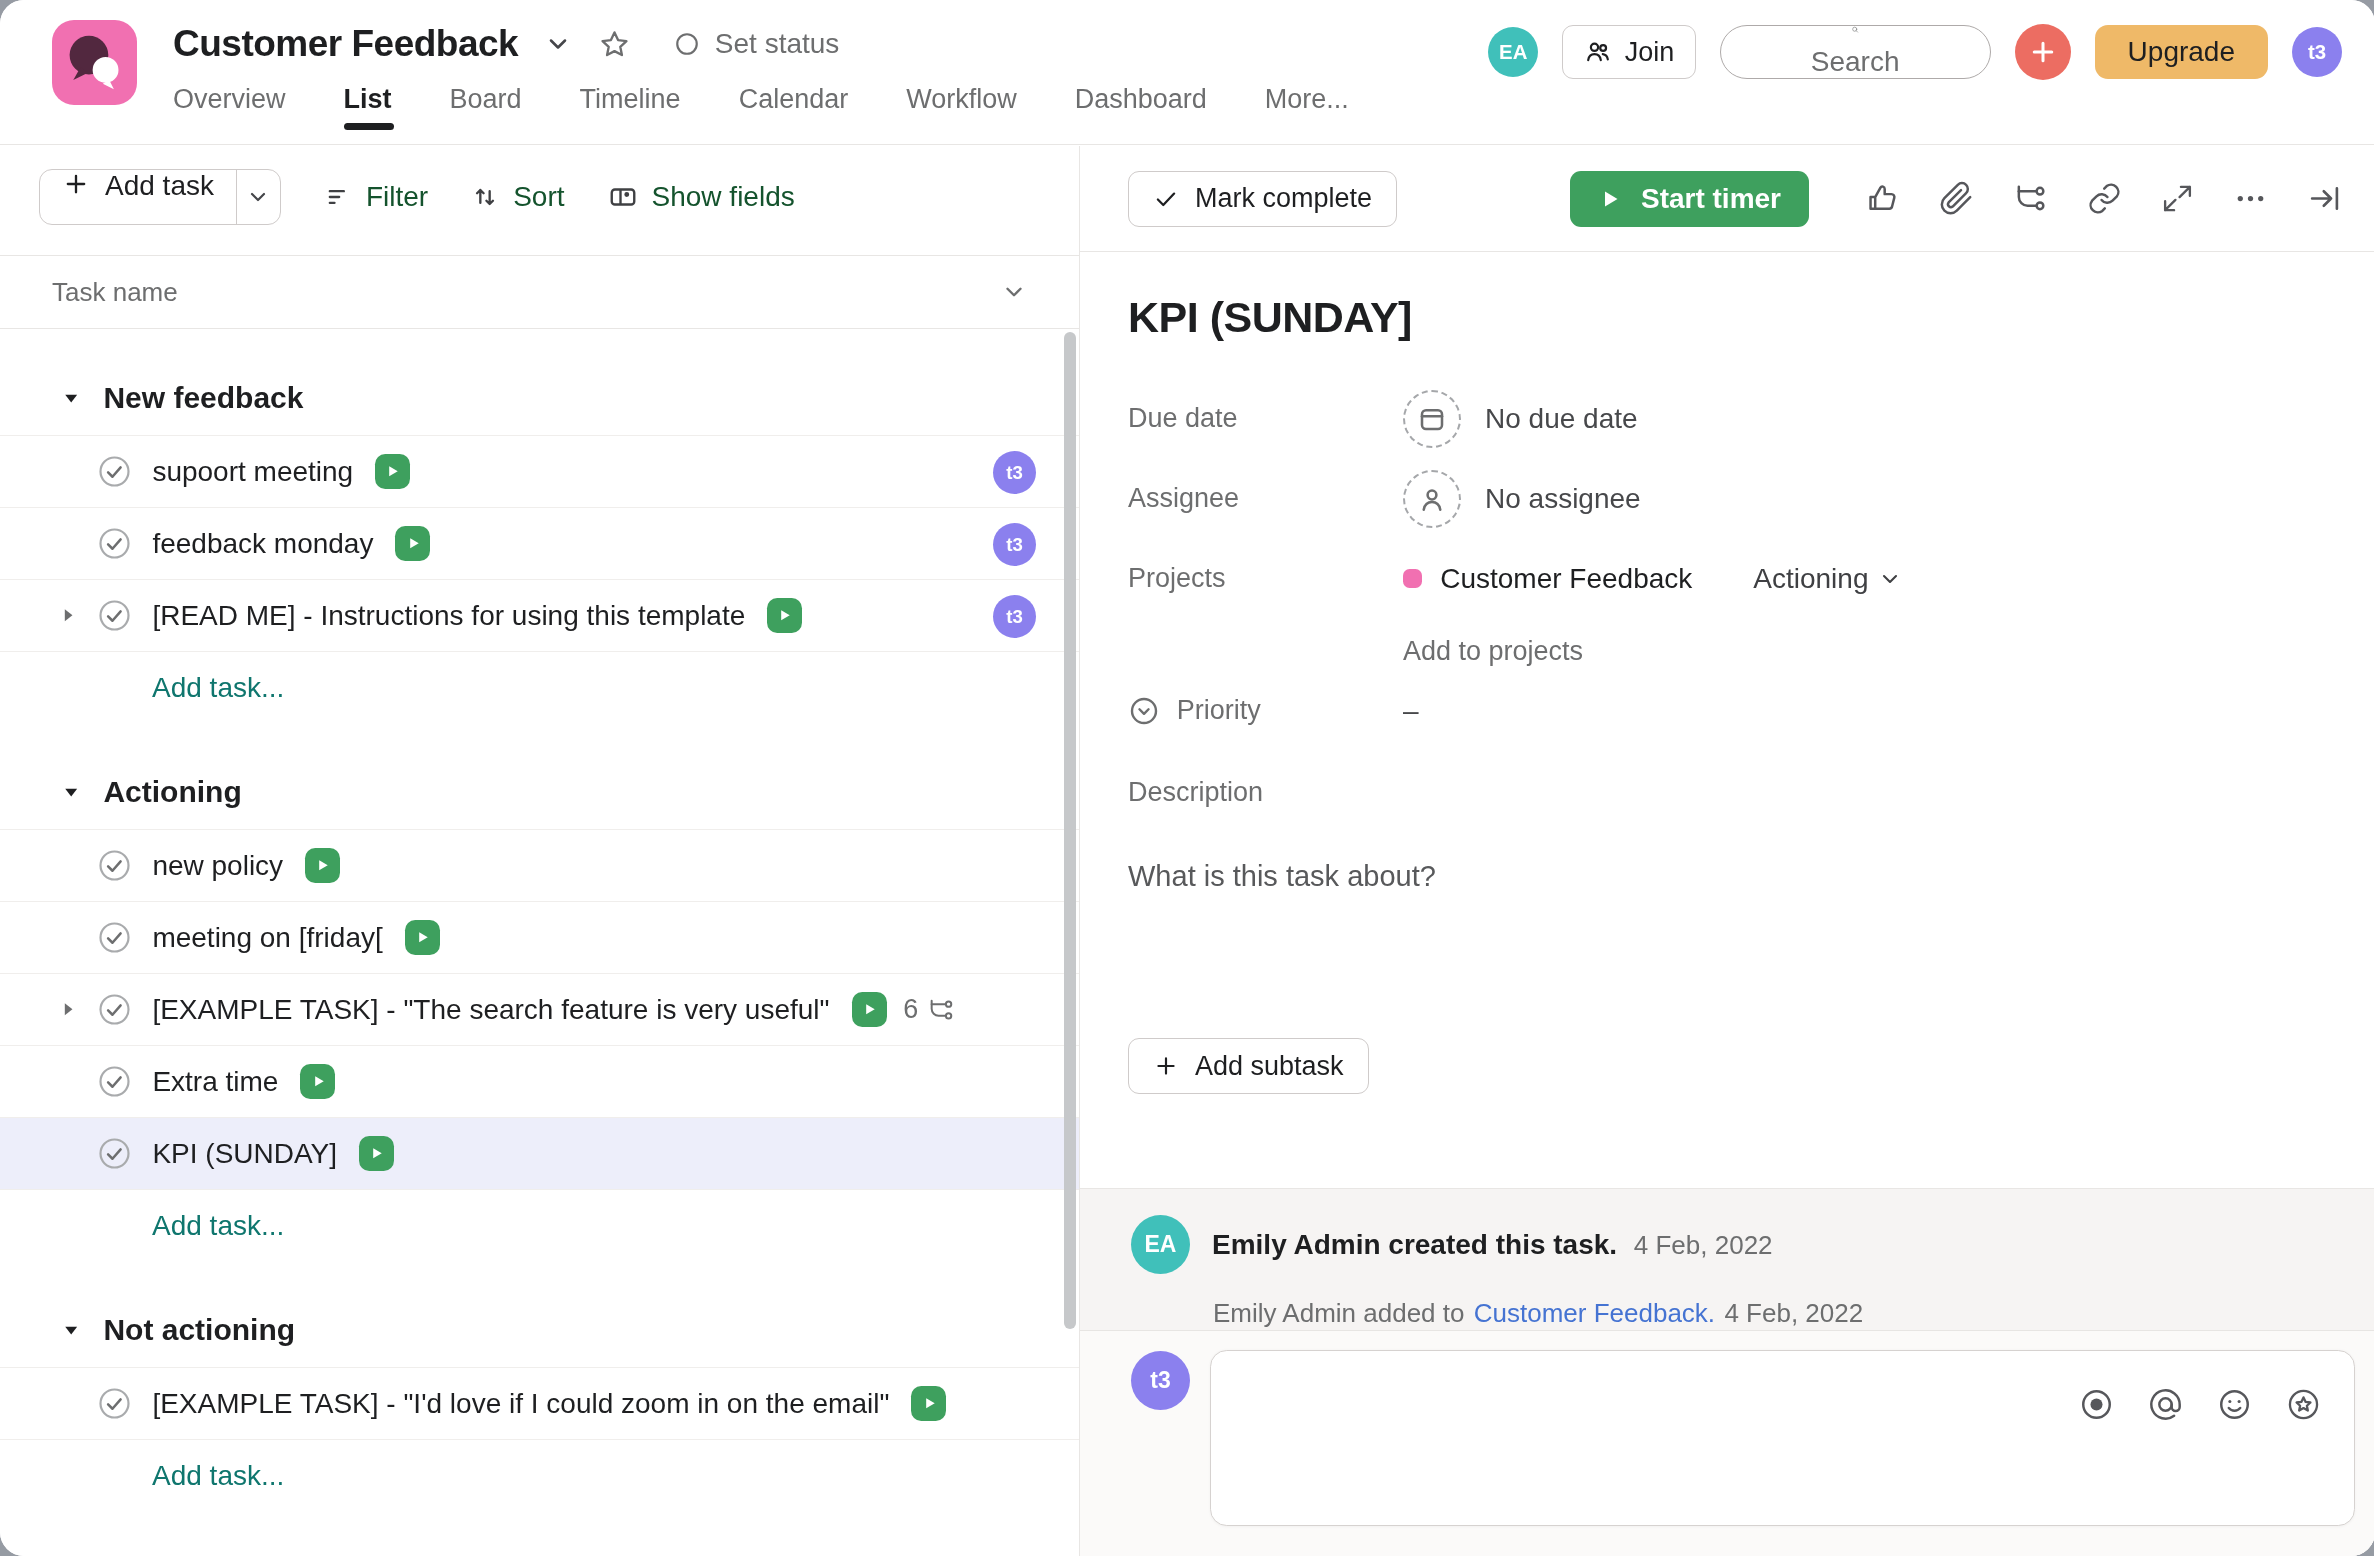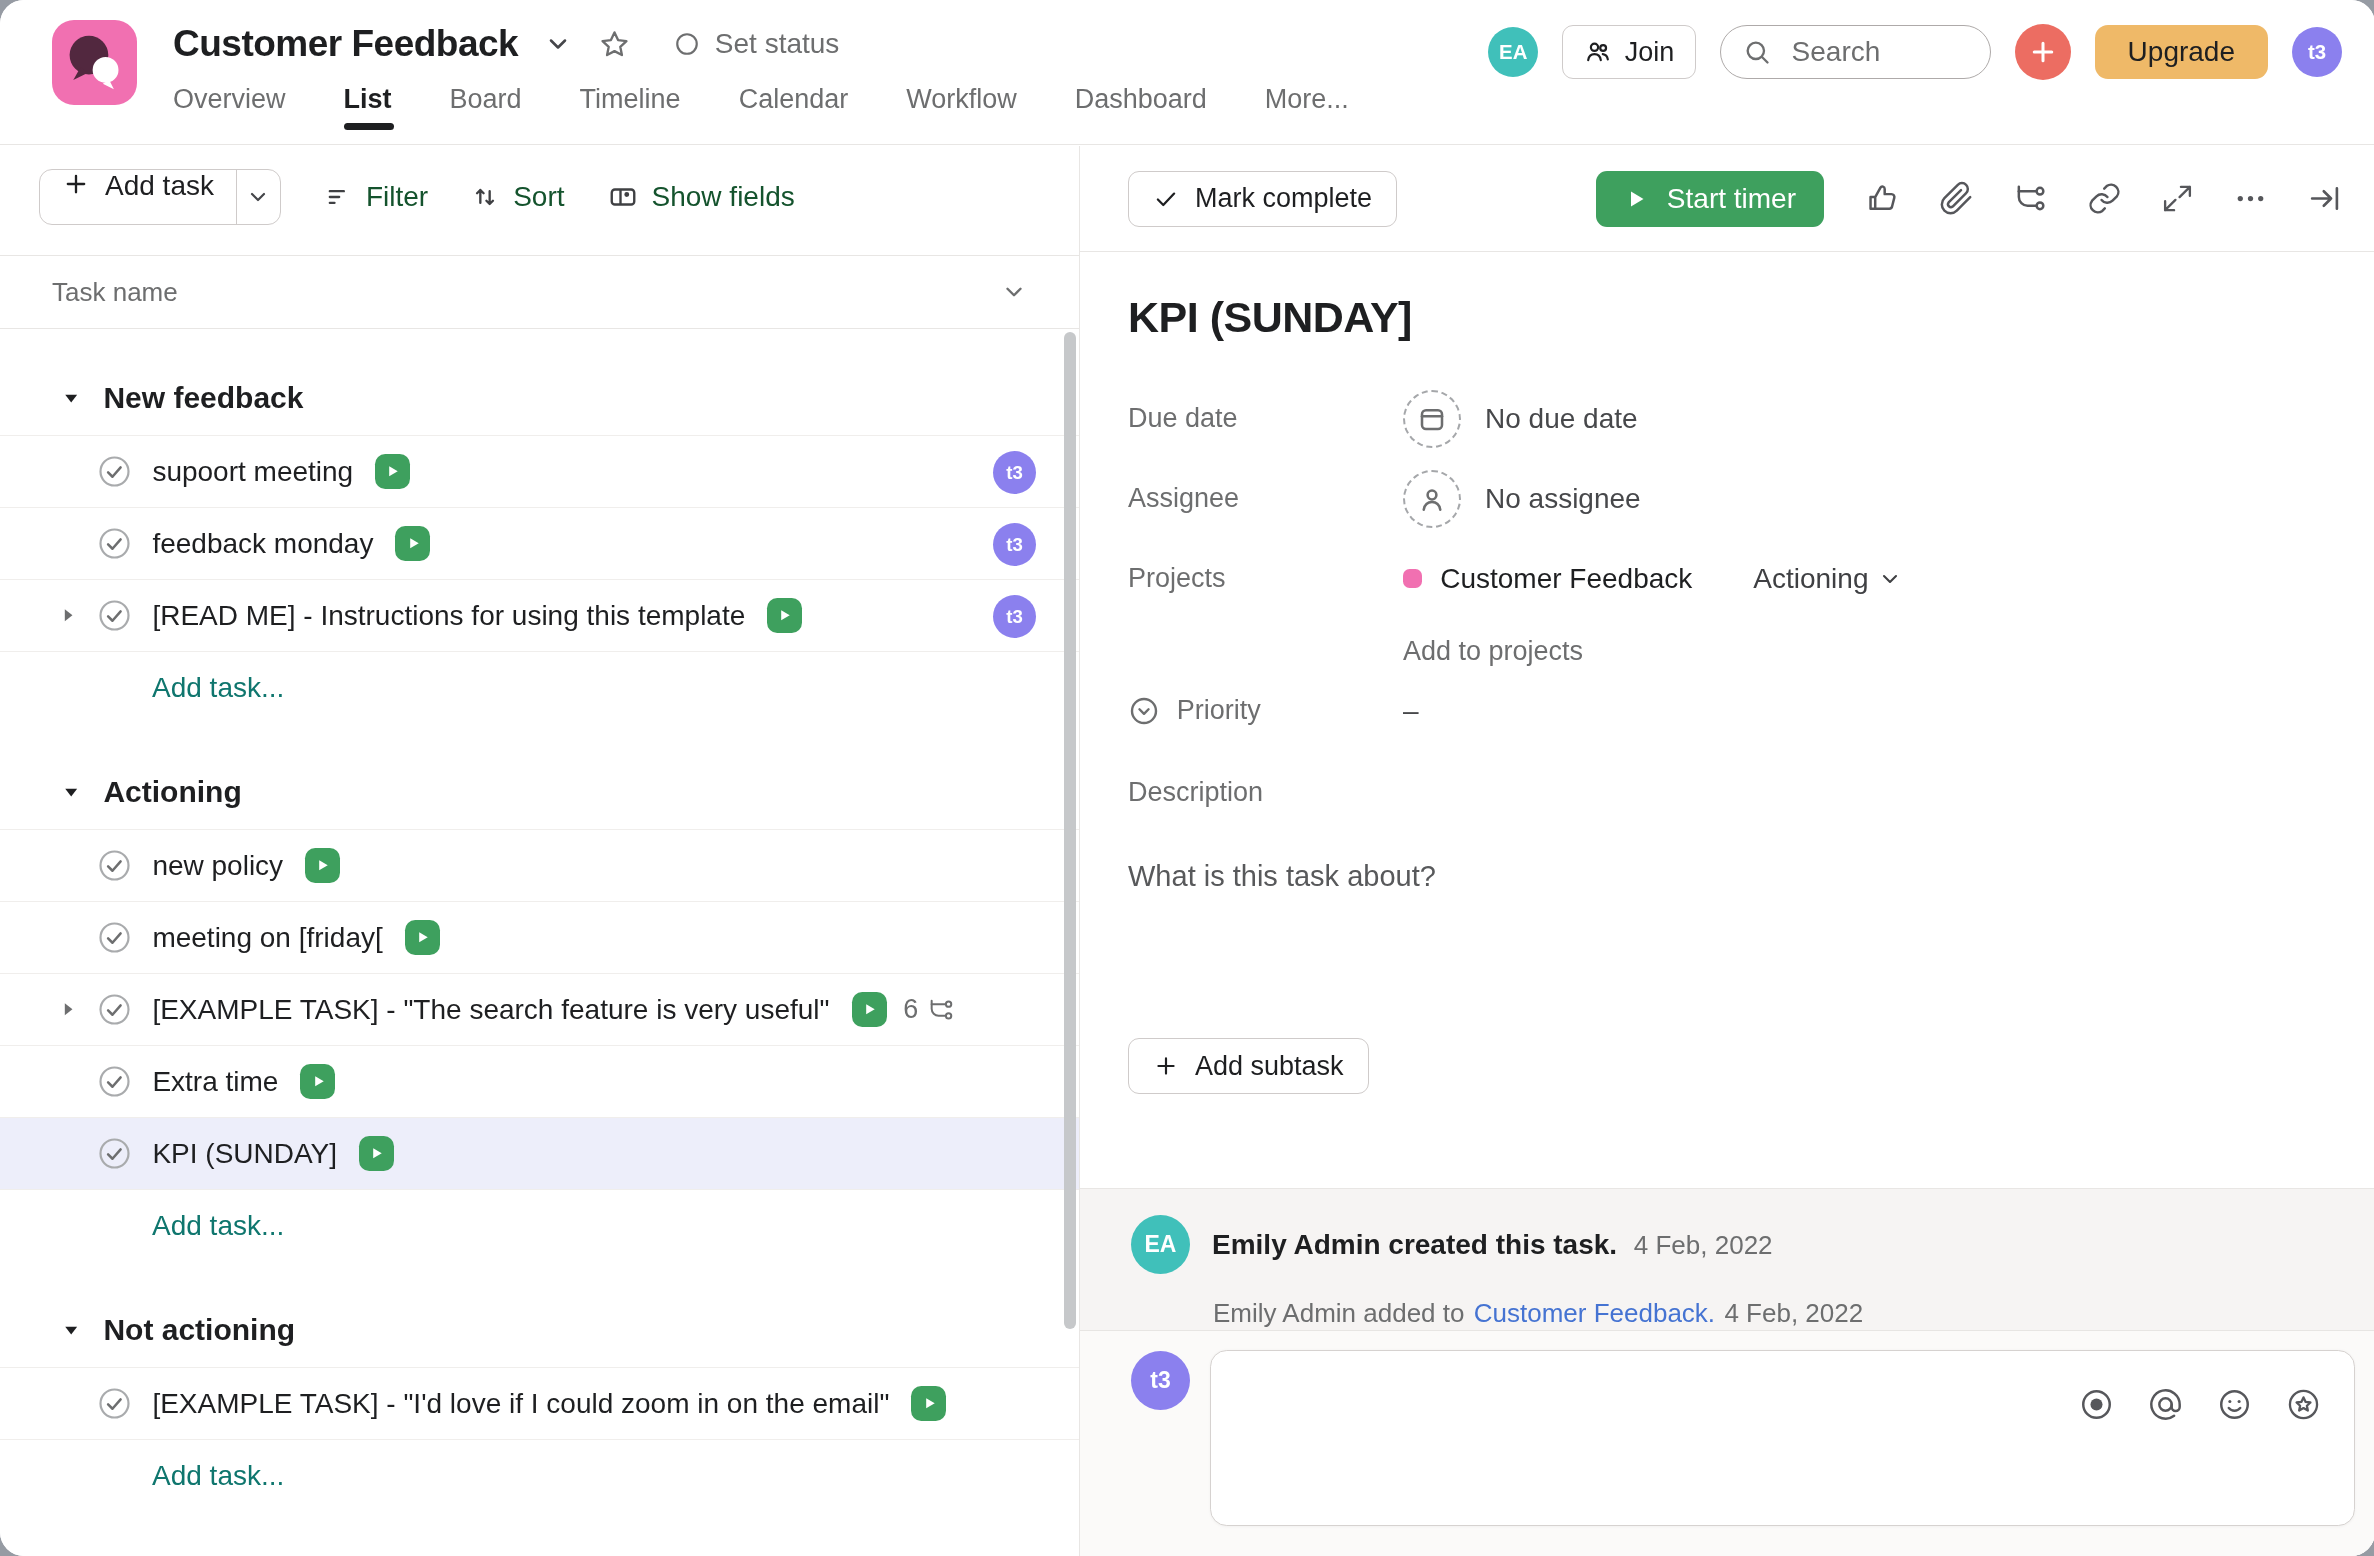--- a/index.html
+++ b/index.html
@@ -16,21 +16,21 @@
   .set-status{display:flex;align-items:center;gap:15px;color:#6d6e6f;font-size:28px;margin-left:16.7px;}
   .tabs{display:flex;gap:58px;margin-top:11px;font-size:27px;color:#6d6e6f;}
   .tab{position:relative;padding-bottom:20.4px;cursor:pointer;white-space:nowrap;}
   .tab.active{color:#1e1f21;font-weight:700;}
   .tab.active::after{content:"";position:absolute;left:0;bottom:5.6px;width:50px;height:6.5px;border-radius:3.7px;background:#1e1f21;}
   .topbar-right{position:absolute;right:33px;top:0;height:104px;display:flex;align-items:center;gap:24px;}
   .avatar{border-radius:50%;display:flex;align-items:center;justify-content:center;color:#fff;font-weight:700;}
   .avatar-ea{width:50px;height:50px;background:#40c0ba;font-size:20.4px;}
   .avatar-t3{width:50px;height:50px;background:#8b80ee;font-size:20.4px;}
   .join-btn{display:flex;align-items:center;gap:13px;height:52px;padding:0 20.4px;border:1.4px solid #cfcbca;border-radius:11px;font-size:27px;color:#1e1f21;background:#fff;}
-  .search-pill{display:flex;align-items:center;gap:21px;width:271px;height:54px;border:1.4px solid #aeaaa9;border-radius:28px;padding:0 22px;box-sizing:border-box;color:#6d6e6f;font-size:28px;}
+  .search-pill{display:flex;align-items:center;gap:13px;width:271px;height:54px;border:1.4px solid #aeaaa9;border-radius:28px;padding:0 22px;box-sizing:border-box;color:#6d6e6f;font-size:28px;flex-direction:column;}
   .plus-circle{width:56px;height:56px;border-radius:50%;background:#ec6d62;display:flex;align-items:center;justify-content:center;color:#fff;}
   .upgrade-btn{height:54px;padding:0 33px;border-radius:13px;background:#efb968;display:flex;align-items:center;font-size:28px;color:#1e1f21;font-weight:500;}
 
   
   .main{position:absolute;top:146px;left:0;width:2375px;height:1411px;display:flex;}
   .left-panel{width:1080px;border-right:0.9px solid #e8e6e4;box-sizing:border-box;position:relative;background:#fff;}
   .right-panel{flex:1;position:relative;background:#fff;}
 
   
   .lp-toolbar{display:flex;align-items:center;gap:43px;padding:24px 0 0 39px;height:78px;box-sizing:border-box;}
@@ -53,21 +53,21 @@
   .play{width:35px;height:35px;border-radius:10.2px;background:#3ea05e;display:flex;align-items:center;justify-content:center;margin-left:22px;flex:none;}
   .subtask-badge{display:flex;align-items:center;gap:8.3px;margin-left:16.7px;color:#6d6e6f;font-size:27px;}
   .row-avatar{position:absolute;right:43px;top:15px;width:43px;height:43px;border-radius:50%;background:#8b80ee;color:#fff;font-size:18.6px;font-weight:700;display:flex;align-items:center;justify-content:center;}
   .add-row{height:72px;border-top:0.9px solid #f0eeec;display:flex;align-items:center;padding-left:152px;color:#0f766e;font-size:28px;box-sizing:border-box;}
   .lp-scrollbar{position:absolute;top:186px;right:2.8px;width:12px;height:997px;border-radius:6.5px;background:#c6c8ca;}
 
   
   .rp-toolbar{height:106px;display:flex;align-items:center;padding:0 33px 0 48px;border-bottom:0.9px solid #e8e6e4;box-sizing:border-box;}
   .mark-complete{display:flex;align-items:center;gap:16px;height:54px;padding:0 24px;border:1.4px solid #cfcbca;border-radius:11px;font-size:27px;color:#1e1f21;background:#fff;}
   .rp-right{margin-left:auto;display:flex;align-items:center;gap:39px;}
-  .start-timer{display:flex;align-items:center;gap:18.6px;height:56px;padding:0 28px;border-radius:11px;background:#3ea05e;color:#fff;font-size:28px;font-weight:400;margin-right:2px;}
+  .start-timer{display:flex;align-items:center;gap:18.6px;height:56px;padding:0 28px;border-radius:11px;background:#3ea05e;color:#fff;font-size:28px;font-weight:700;margin-right:17px;}
   .icon-btn{color:#56575b;display:flex;cursor:pointer;}
 
   .rp-body{padding:41px 0 0 48px;}
   .task-title{font-size:43px;font-weight:700;letter-spacing:-0.5px;}
   .fields{margin-top:43px;}
   .field-row{display:flex;align-items:center;min-height:67px;margin-bottom:13px;}
   .field-label{width:275px;color:#6d6e6f;font-size:27px;display:flex;align-items:center;gap:16.7px;flex:none;}
   .dashed-circle{width:58px;height:58px;border:2.3px dashed #a5a7aa;border-radius:50%;display:flex;align-items:center;justify-content:center;color:#6d6e6f;margin-right:24px;flex:none;box-sizing:border-box;}
   .field-value{font-size:28px;color:#47484b;display:flex;align-items:center;}
   .proj-dot{width:18.6px;height:18.6px;border-radius:6.5px;background:#f170b1;margin-right:18.6px;}

